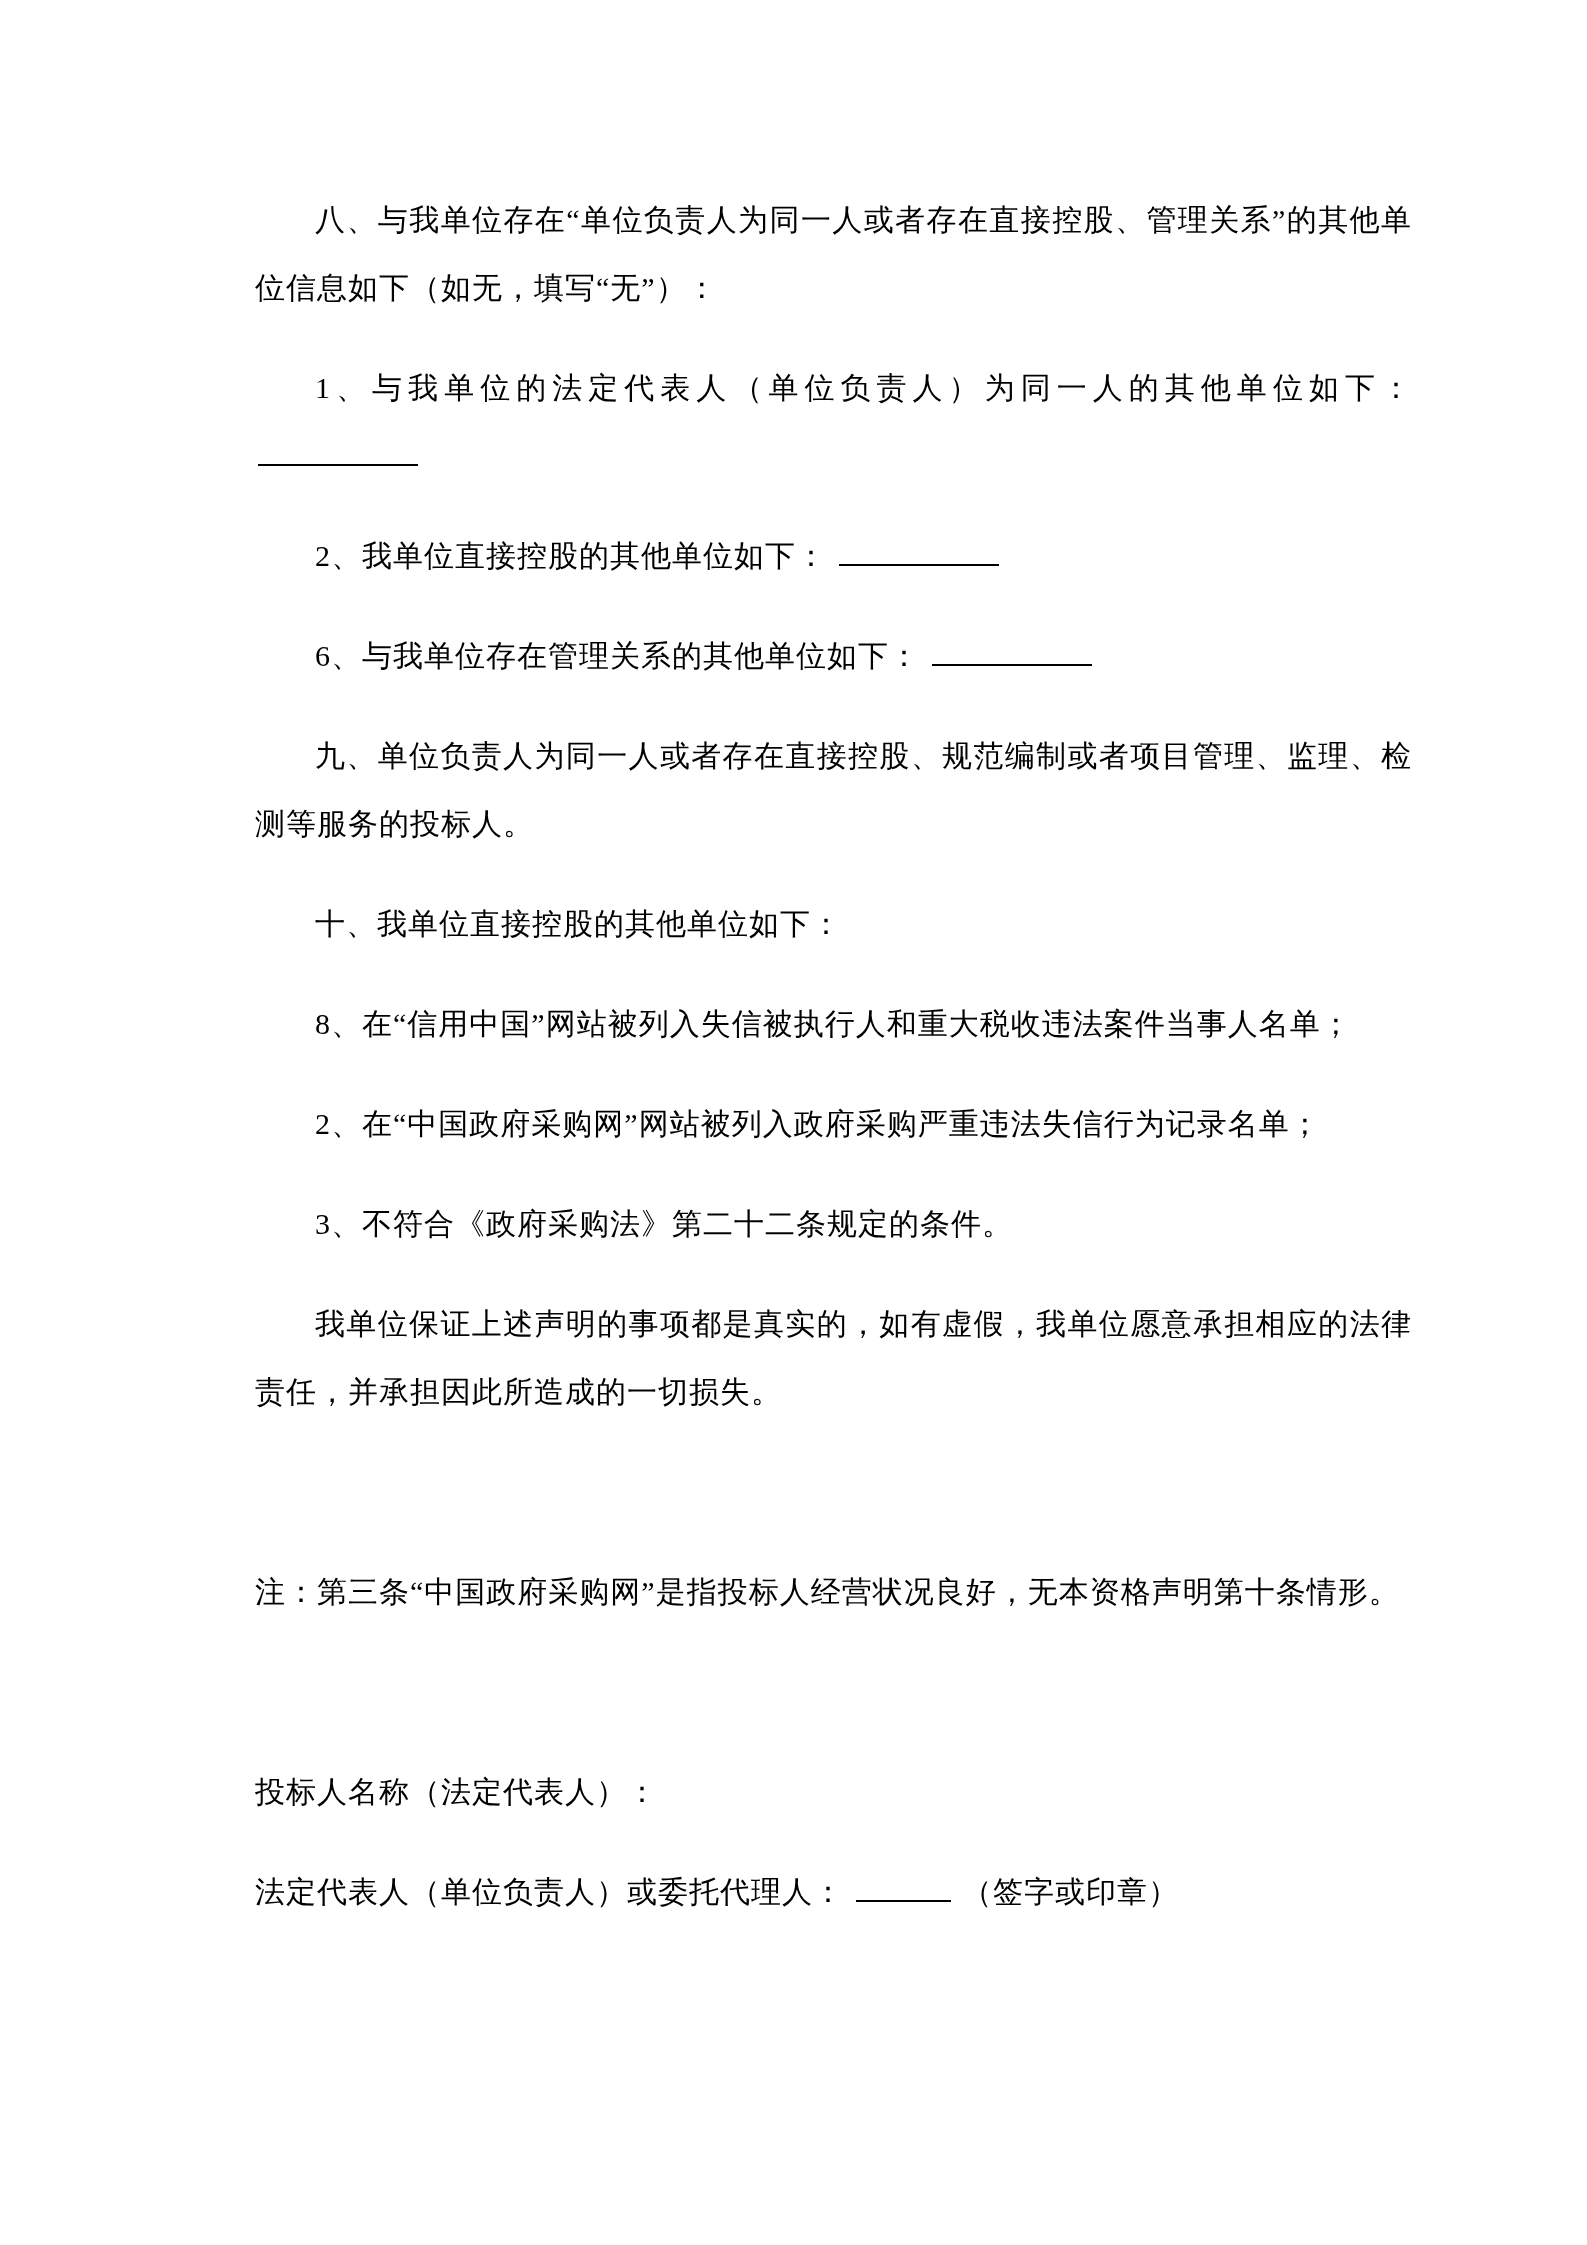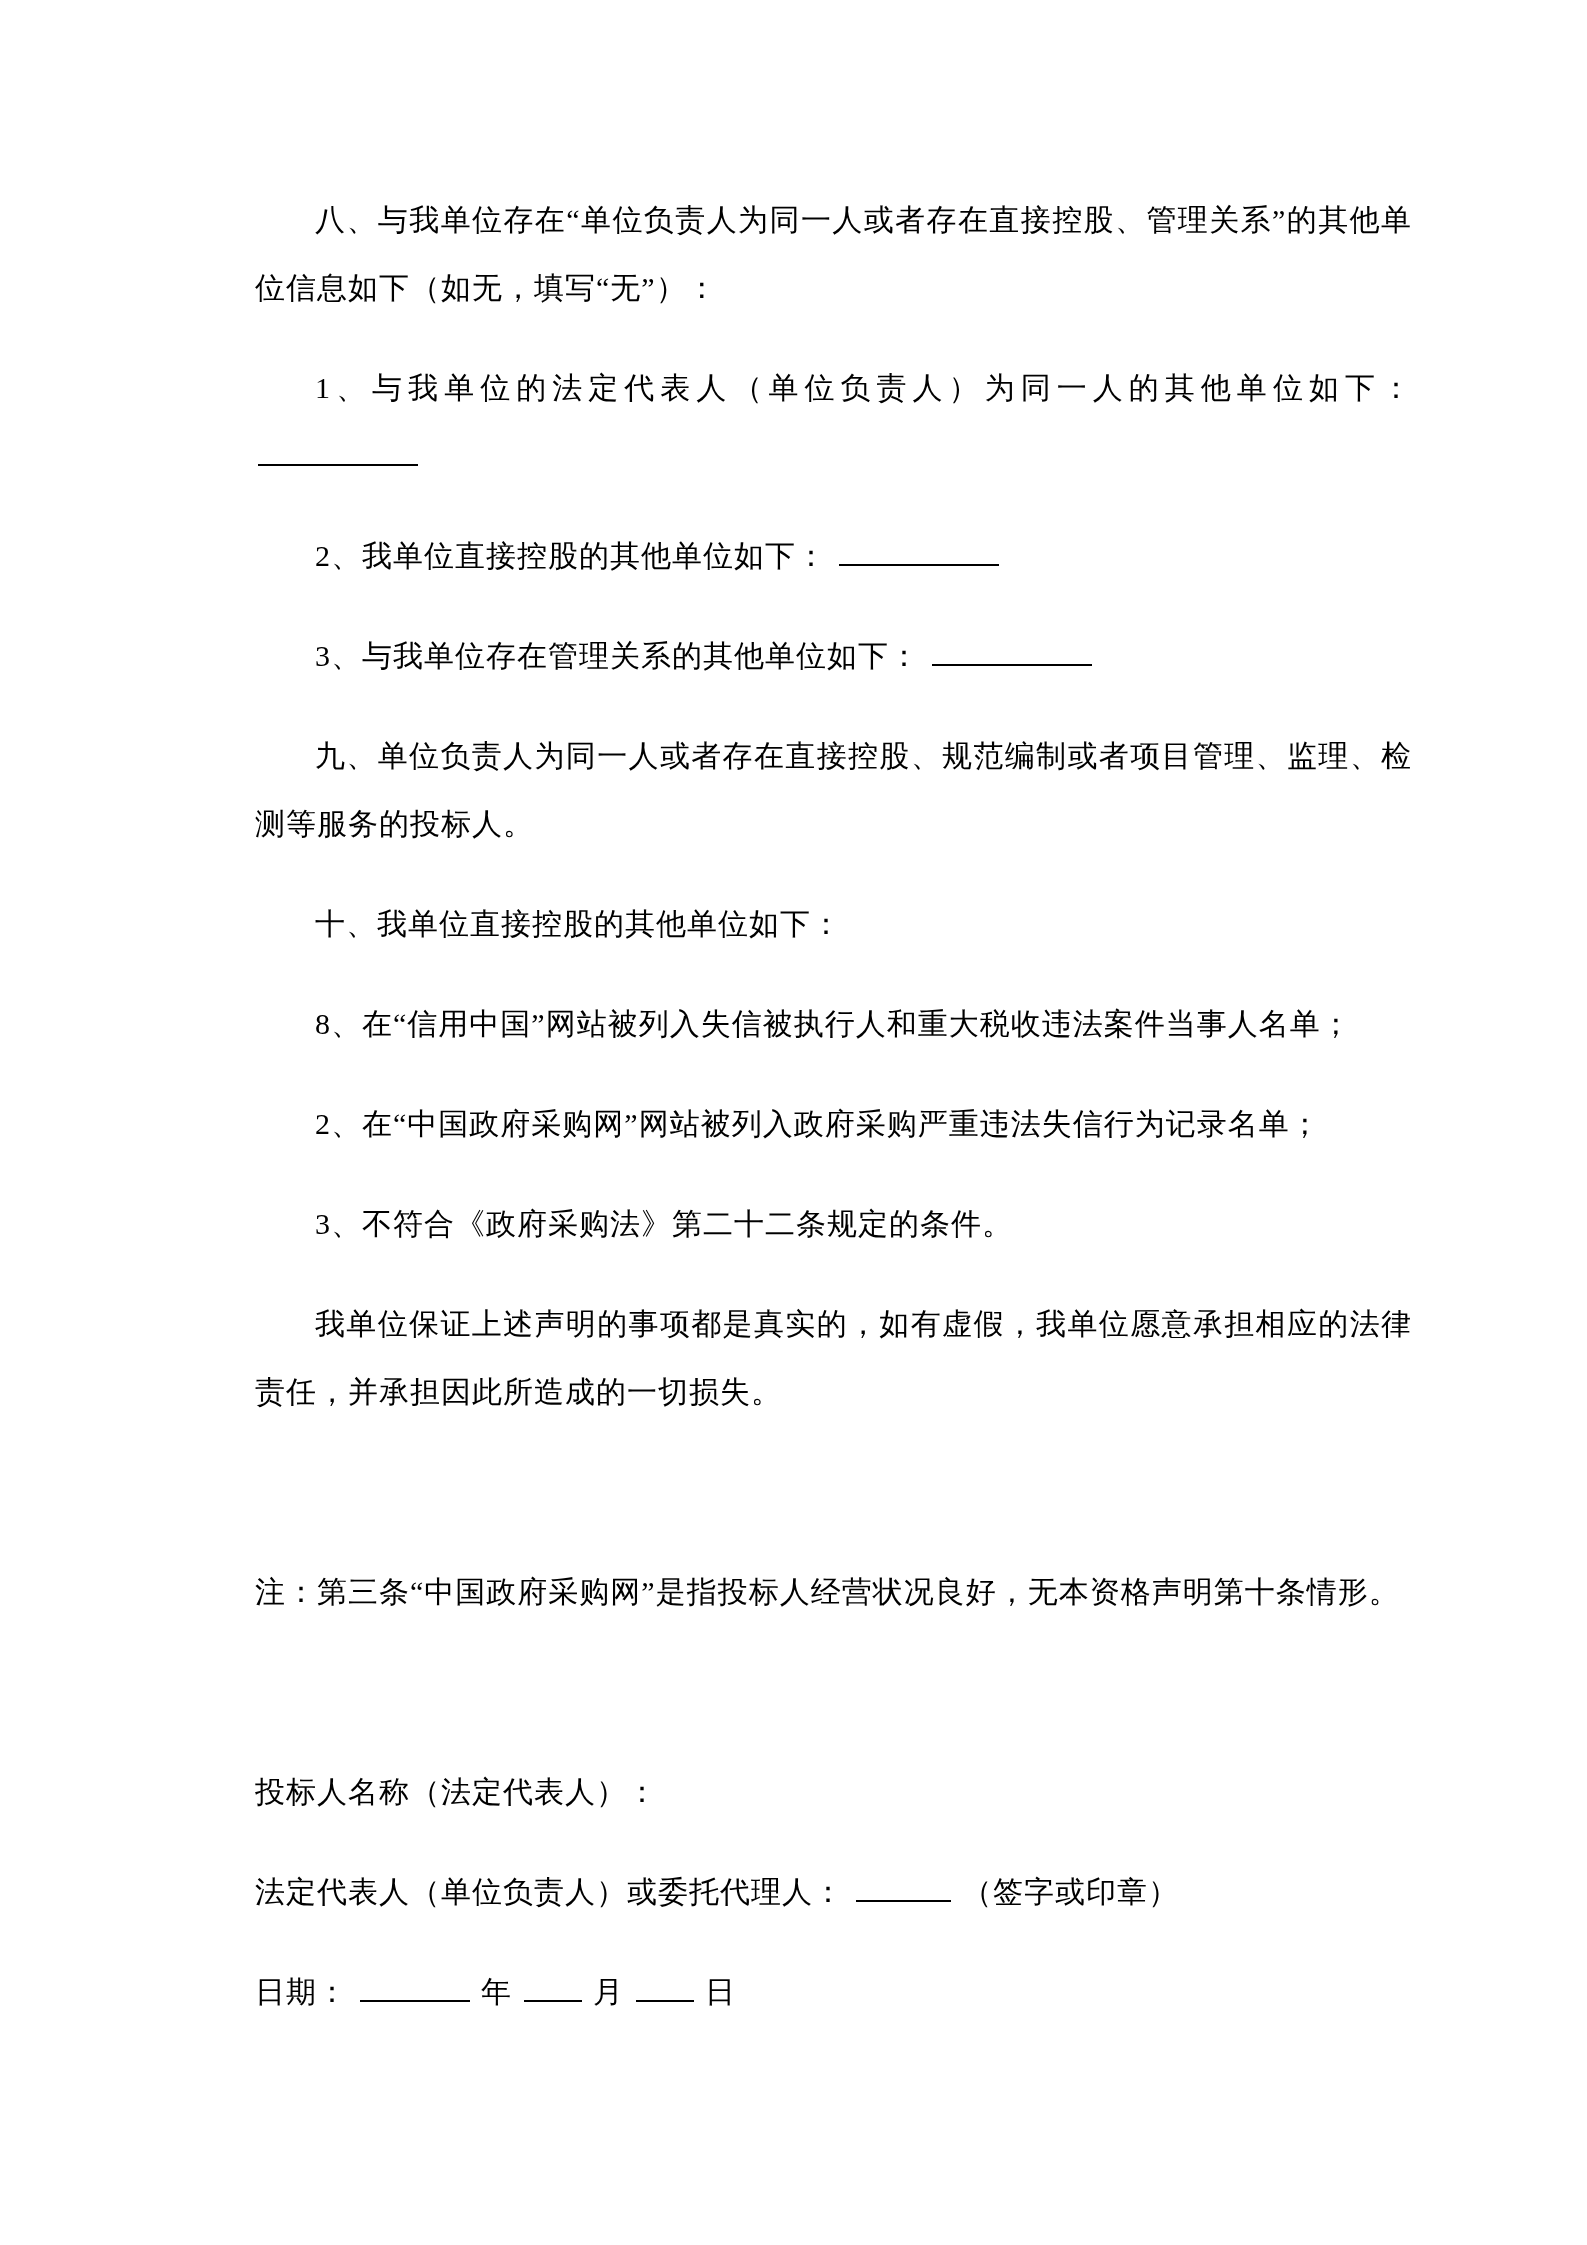--- a/index.html
+++ b/index.html
@@ -47,21 +47,21 @@
     <span>1、与我单位的法定代表人（单位负责人）为同一人的其他单位如下：</span>
     <span class="blank" style="width:160px"></span>
   </p>
 
   <p class="para ind">
     <span>2、我单位直接控股的其他单位如下：</span>
     <span class="blank" style="width:160px"></span>
   </p>
 
   <p class="para ind">
-    <span>3、与我单位存在管理关系的其他单位如下：</span>
+    <span>6、与我单位存在管理关系的其他单位如下：</span>
     <span class="blank" style="width:160px"></span>
   </p>
 
   <p class="para ind">
     <span>九、单位负责人为同一人或者存在直接控股、规范编制或者项目管理、监理、检测等服务的投标人。</span>
   </p>
 
   <p class="para ind">
     <span>十、我单位直接控股的其他单位如下：</span>
   </p>
@@ -93,23 +93,14 @@
   <p class="para">
     <span>投标人名称（法定代表人）：</span>
   </p>
 
   <p class="para">
     <span>法定代表人（单位负责人）或委托代理人：</span>
     <span class="blank" style="width:95px"></span>
     <span>（签字或印章）</span>
   </p>
 
-  <p class="para">
-    <span>日期：</span>
-    <span class="blank" style="width:110px"></span>
-    <span>年</span>
-    <span class="blank" style="width:58px"></span>
-    <span>月</span>
-    <span class="blank" style="width:58px"></span>
-    <span>日</span>
-  </p>
 
 </div>
 
 </body></html>

